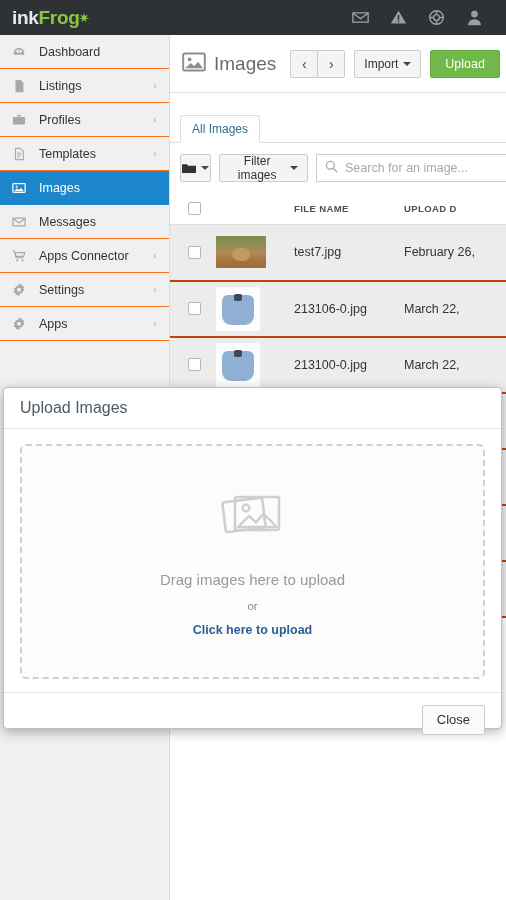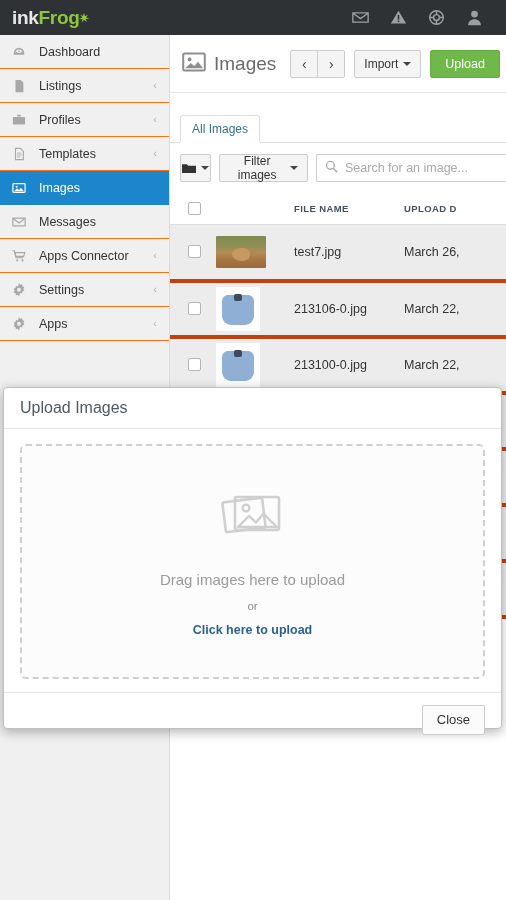--- a/index.html
+++ b/index.html
@@ -113,21 +113,21 @@
   .search-input::placeholder { color: #a9a9a9; }
 
   
   .tbl { width: 100%; border-collapse: collapse; table-layout: fixed; }
   .tbl th {
     font-size: 9.5px; letter-spacing: .4px; color: #44515c; text-align: left;
     font-weight: bold; padding: 9px 0 9px 0; border-bottom: 1px solid #ddd;
     background: #fff;
   }
   .tbl td {
-    border-bottom: 4px solid #c2410c; background: #ececec; padding: 0;
+    border-bottom: 2px solid #c2410c; background: #ececec; padding: 0;
     font-size: 12.5px; color: #333; height: 56px; vertical-align: middle;
   }
   .col-chk { width: 46px; padding-left: 18px !important; }
   .col-thumb { width: 78px; }
   .col-name { width: 110px; }
   .col-date { width: 102px; white-space: nowrap; }
   .chk {
     width: 13px; height: 13px; border: 1px solid #b5b5b5; background: #fff;
     border-radius: 2px; display: block; cursor: pointer;
   }
@@ -411,21 +411,21 @@
       </thead>
       <tbody>
         <tr>
           <td class="col-chk">
               <span class="chk"></span>
             </td>
           <td class="col-thumb">
               <span class="thumb thumb-landscape th-rock"></span>
             </td>
           <td class="col-name">test7.jpg</td>
-          <td class="col-date">March 26,</td>
+          <td class="col-date">February 26,</td>
         </tr>
         <tr>
           <td class="col-chk">
               <span class="chk"></span>
             </td>
           <td class="col-thumb">
               <span class="thumb th-shirt"></span>
             </td>
           <td class="col-name">213106-0.jpg</td>
           <td class="col-date">March 22,</td>

